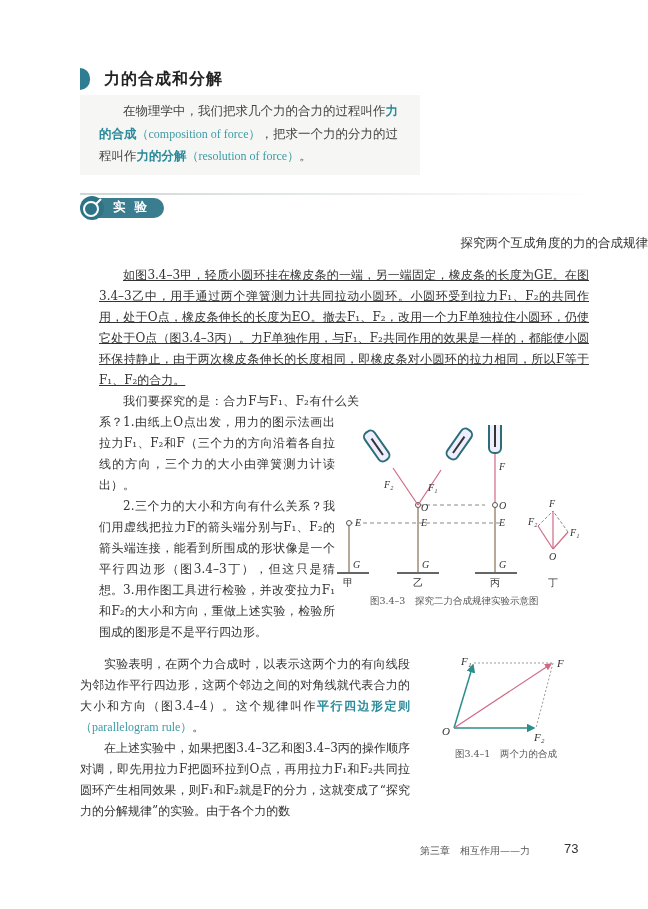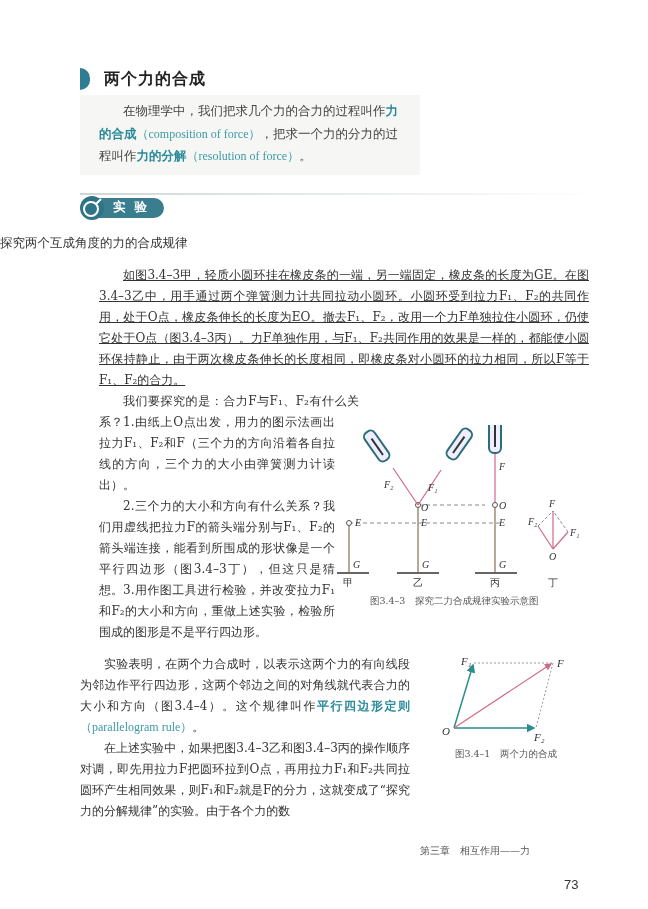--- a/index.html
+++ b/index.html
@@ -11,33 +11,33 @@
   .section-head .title { font-family:"DejaVu Sans", sans-serif; font-size:16px; font-weight:bold; color:#222; letter-spacing:1px; }
   .defbox { left:80px; top:95px; width:340px; height:80px; background:#f6f7f5; }
   .deftext { left:99px; top:100px; width:300px; font-size:12.5px; line-height:22.5px; color:#444; }
   .hl { color:#2a8a9a; font-family:"DejaVu Sans", sans-serif; font-weight:bold; }
   .en { color:#3e9aa6; font-family:"Liberation Serif", serif; font-size:12px; }
   .rule { left:80px; top:193px; width:520px; height:2px; background:linear-gradient(to right,#cfd6d6,#e8ecec,#ffffff); }
   .exp-badge { left:80px; top:196px; width:88px; height:24px; }
   .exp-pill { position:absolute; left:14px; top:2px; width:70px; height:20px; background:#3a7d8f; border-radius:0 10px 10px 0; }
   .exp-label { position:absolute; left:33px; top:3px; color:#fff; font-family:"DejaVu Sans", sans-serif; font-size:12.5px; font-weight:bold; letter-spacing:9px; }
   .exp-circle { position:absolute; left:0; top:0; width:24px; height:24px; border-radius:50%; background:#2e7486; }
-  .exp-title { left:0; width:648px; top:235px; text-align:left; font-family:"DejaVu Sans", sans-serif; font-size:12.5px; color:#333; }
+  .exp-title { left:0; width:648px; top:235px; text-align:right; font-family:"DejaVu Sans", sans-serif; font-size:12.5px; color:#333; }
   p.t { position:absolute; margin:0; font-size:12px; line-height:21px; color:#333; text-align:justify; }
   .ind { text-indent:24px; }
   .caption { font-size:9.5px; color:#555; font-family:"DejaVu Serif", serif; }
   .footer { left:420px; top:844px; font-size:10px; color:#555; }
-  .pagenum { left:564px; top:841px; font-family:"Liberation Sans", sans-serif; font-size:13px; color:#333;margin-top:36px; }
+  .pagenum { left:564px; top:841px; font-family:"Liberation Sans", sans-serif; font-size:13px; color:#333; }
 </style>
 </head>
 <body>
 
 <div class="abs section-head">
   <div class="bar"></div>
-  <span class="title">两个力的合成</span>
+  <span class="title">力的合成和分解</span>
 </div>
 
 <div class="abs defbox"></div>
 <div class="abs deftext ind"><span>在物理学中，我们把求几个力的合力的过程叫作</span><span class="hl">力的合成</span><span class="en">（composition of force）</span><span>，把求一个力的分力的过程叫作</span><span class="hl">力的分解</span><span class="en">（resolution of force）</span><span>。</span></div>
 
 <div class="abs rule"></div>
 <div class="abs exp-badge">
   <div class="exp-pill"></div>
   <div class="exp-circle">
     <svg width="24" height="24" viewBox="0 0 24 24">

